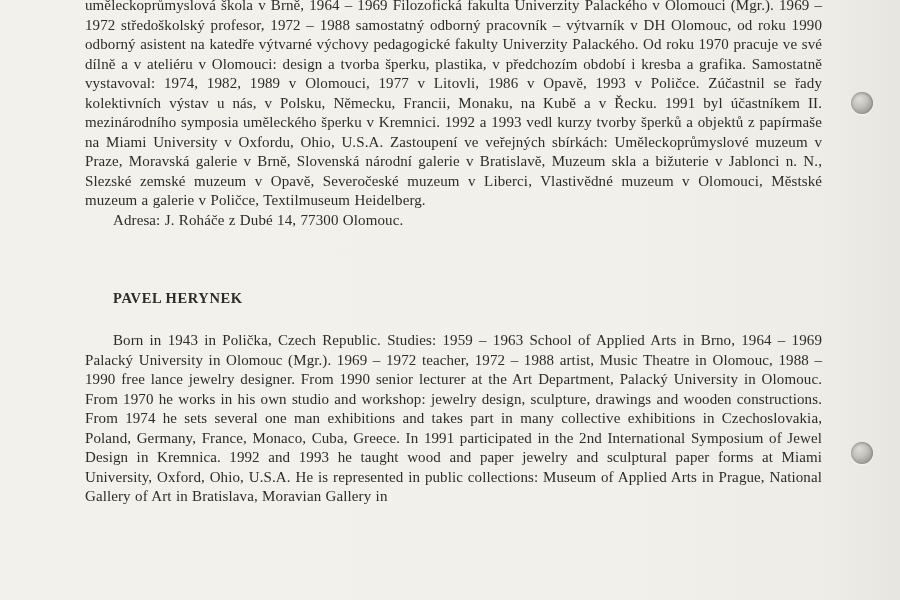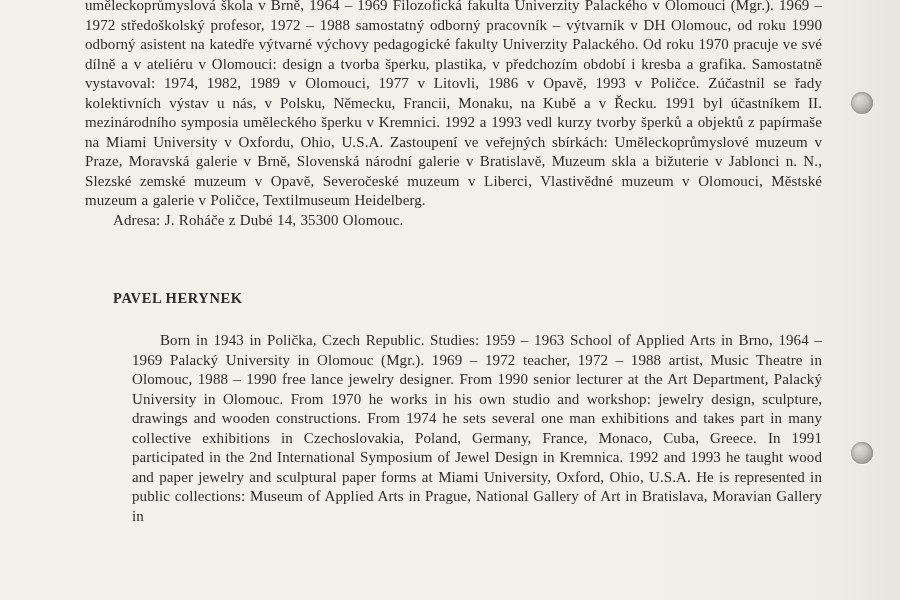--- a/index.html
+++ b/index.html
@@ -41,21 +41,20 @@
     margin: 58px 0 23px 0;
     padding-left: 28px;
     font-size: 14.5px;
     line-height: 20px;
     font-weight: bold;
     letter-spacing: 0.6px;
     color: #2e2c29;
   }
   .indent-first {
     text-indent: 28px;
-    margin-left: 47px;
   }
   .hole {
     position: absolute;
     width: 22px;
     height: 22px;
     border-radius: 50%;
     background: radial-gradient(circle at 38% 32%, #dddcd6 0%, #c2c1bb 40%, #97968f 78%, #8a8982 100%);
     box-shadow: inset 0 1px 3px rgba(0,0,0,0.30), 0 1px 2px rgba(255,255,255,0.65);
   }
   .hole-top { left: 851px; top: 92px; }
@@ -63,21 +62,21 @@
 </style>
 </head>
 <body>
 
 <div class="page">
 
   <div class="text-area">
 
     <p class="body-text">uměleckoprůmyslová škola v Brně, 1964 – 1969 Filozofická fakulta Univerzity Palackého v Olomouci (Mgr.). 1969 – 1972 středoškolský profesor, 1972 – 1988 samostatný odborný pracovník – výtvarník v DH Olomouc, od roku 1990 odborný asistent na katedře výtvarné výchovy pedagogické fakulty Univerzity Palackého. Od roku 1970 pracuje ve své dílně a v ateliéru v Olomouci: design a tvorba šperku, plastika, v předchozím období i kresba a grafika. Samostatně vystavoval: 1974, 1982, 1989 v Olomouci, 1977 v Litovli, 1986 v Opavě, 1993 v Poličce. Zúčastnil se řady kolektivních výstav u nás, v Polsku, Německu, Francii, Monaku, na Kubě a v Řecku. 1991 byl účastníkem II. mezinárodního symposia uměleckého šperku v Kremnici. 1992 a 1993 vedl kurzy tvorby šperků a objektů z papírmaše na Miami University v Oxfordu, Ohio, U.S.A. Zastoupení ve veřejných sbírkách: Uměleckoprůmyslové muzeum v Praze, Moravská galerie v Brně, Slovenská národní galerie v Bratislavě, Muzeum skla a bižuterie v Jablonci n. N., Slezské zemské muzeum v Opavě, Severočeské muzeum v Liberci, Vlastivědné muzeum v Olomouci, Městské muzeum a galerie v Poličce, Textilmuseum Heidelberg.</p>
 
-    <p class="body-text address">Adresa: J. Roháče z Dubé 14, 35300 Olomouc.</p>
+    <p class="body-text address">Adresa: J. Roháče z Dubé 14, 77300 Olomouc.</p>
 
     <h2 class="heading">PAVEL HERYNEK</h2>
 
     <p class="body-text indent-first">Born in 1943 in Polička, Czech Republic. Studies: 1959 – 1963 School of Applied Arts in Brno, 1964 – 1969 Palacký University in Olomouc (Mgr.). 1969 – 1972 teacher, 1972 – 1988 artist, Music Theatre in Olomouc, 1988 – 1990 free lance jewelry designer. From 1990 senior lecturer at the Art Department, Palacký University in Olomouc. From 1970 he works in his own studio and workshop: jewelry design, sculpture, drawings and wooden constructions. From 1974 he sets several one man exhibitions and takes part in many collective exhibitions in Czechoslovakia, Poland, Germany, France, Monaco, Cuba, Greece. In 1991 participated in the 2nd International Symposium of Jewel Design in Kremnica. 1992 and 1993 he taught wood and paper jewelry and sculptural paper forms at Miami University, Oxford, Ohio, U.S.A. He is represented in public collections: Museum of Applied Arts in Prague, National Gallery of Art in Bratislava, Moravian Gallery in</p>
 
   </div>
 
   <div class="hole hole-top"></div>
   <div class="hole hole-bottom"></div>
 

